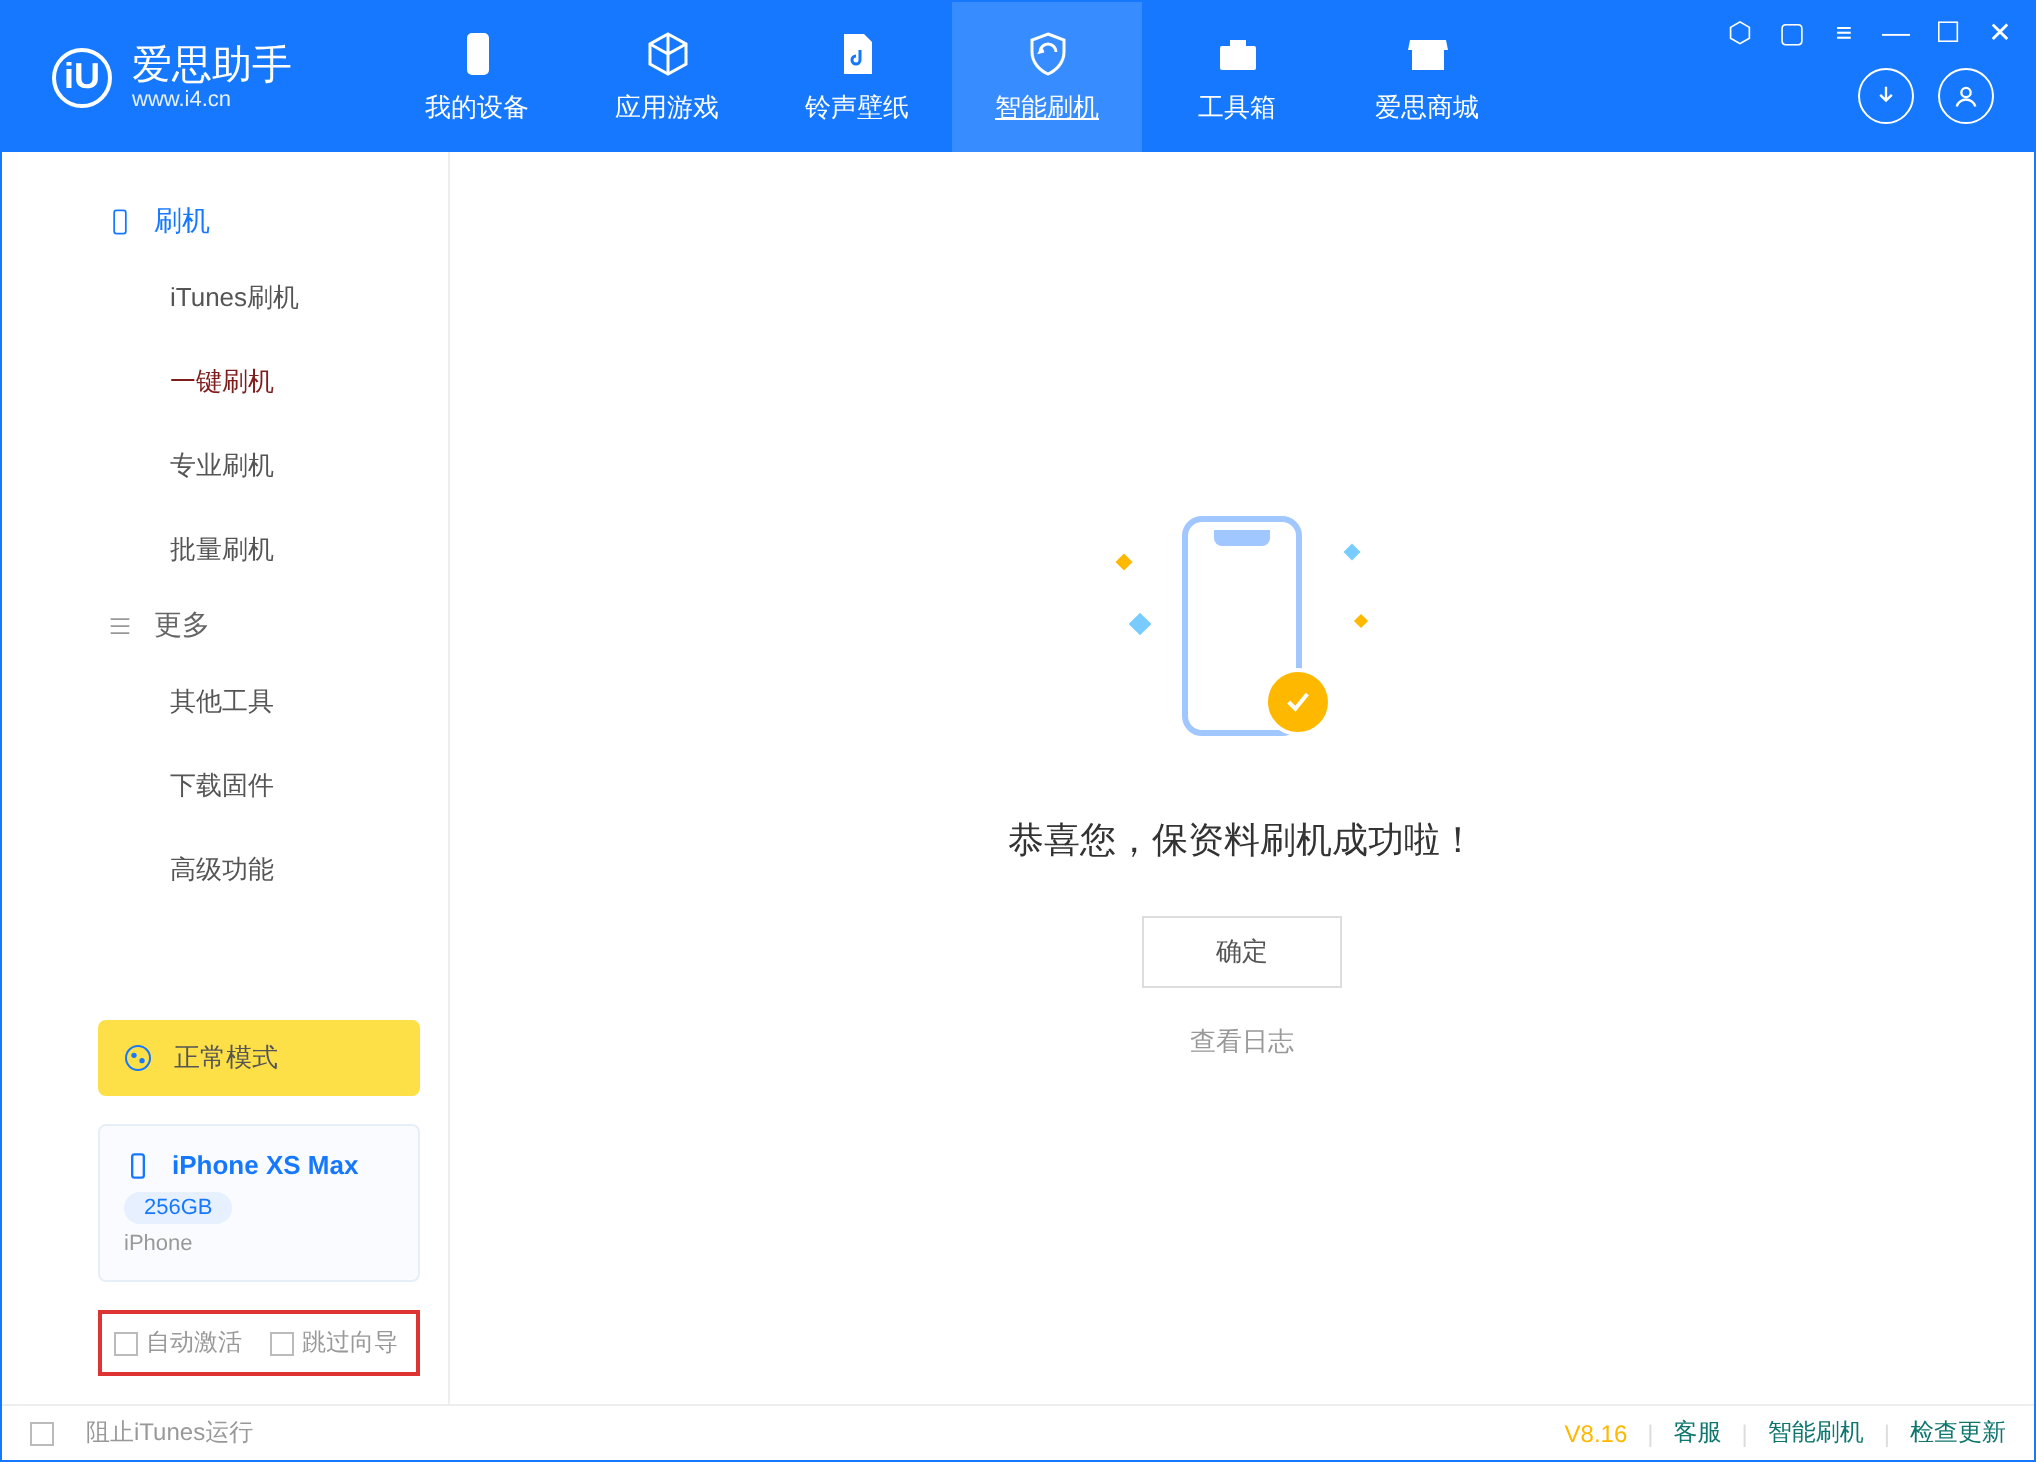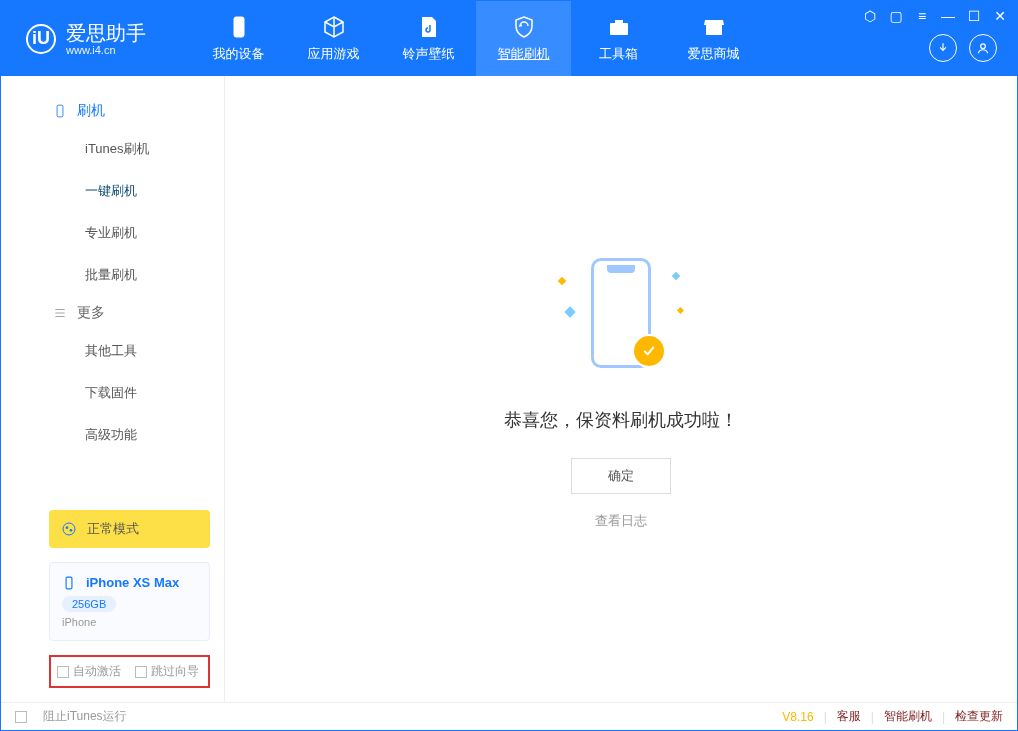--- a/index.html
+++ b/index.html
@@ -19,21 +19,21 @@
 .titlebar-icons span { width: 14px; height: 14px; display: inline-flex; align-items: center; justify-content: center; cursor: pointer; color: #fff; font-size: 14px; line-height: 1; }
 .right-circles { margin-left: auto; display: flex; gap: 12px; padding-right: 20px; align-items: center; align-self: flex-end; margin-bottom: 14px;}
 .circle-icon { width: 28px; height: 28px; border-radius: 50%; border: 1.5px solid #fff; display: flex; align-items: center; justify-content: center; cursor: pointer; }
 .circle-icon svg { width: 14px; height: 14px; fill: none; stroke: #fff; stroke-width: 2; }
 .body { display: flex; height: calc(100% - 75px - 28px); margin-left: 34px; }
 .sidebar { width: 190px; border-right: 1px solid #eee; display: flex; flex-direction: column; padding-top: 18px; }
 .section-title { display: flex; align-items: center; gap: 10px; padding: 8px 18px; font-size: 14px; color: #1578ff; font-weight: 500; }
 .section-title.more { color: #666; }
 .section-title svg { width: 14px; height: 14px; }
 .nav-item { padding: 12px 18px 12px 50px; font-size: 13px; color: #555; cursor: pointer; }
-.nav-item.active { color: #0c4a6e; }
+.nav-item.active { color: #7f1d1d; }
 .spacer { flex: 1; }
 .sidebar-card { margin: 8px 14px; padding: 10px 12px; background: #fde047; border-radius: 4px; display: flex; align-items: center; gap: 10px; color: #555; font-size: 13px; }
 .sidebar-card svg { width: 16px; height: 16px; }
 .device-card { margin: 6px 14px; padding: 12px; border: 1px solid #e6eef7; border-radius: 4px; background: #f9fbfe; }
 .device-head { display: flex; align-items: center; gap: 10px; font-weight: 600; color: #1578ff; }
 .badge { display: inline-block; margin-top: 6px; padding: 2px 10px; border-radius: 10px; background: #e6f0ff; color: #1578ff; font-size: 11px; }
 .badge-sub { font-size: 11px; color: #999; margin-top: 4px; }
 .checkbox-row { margin: 8px 14px 14px; border: 2px solid #d33; padding: 6px 6px; display: flex; gap: 14px; color: #999; font-size: 12px; }
 .check { display: inline-flex; align-items: center; gap: 4px; cursor: pointer; }
 .checkbox { width: 12px; height: 12px; border: 1px solid #bbb; display: inline-block; }
@@ -47,21 +47,21 @@
 .spark.s1 { left: 18px; top: 30px; background: #ffb800; width: 6px; height: 6px; }
 .spark.s2 { left: 25px; top: 60px; background: #78ccff; }
 .spark.s3 { right: 22px; top: 25px; width: 6px; height: 6px; }
 .spark.s4 { right: 18px; top: 60px; background: #ffb800; width: 5px; height: 5px; }
 .msg { font-size: 18px; color: #333; margin-bottom: 26px; }
 .btn { padding: 8px 36px; border: 1px solid #ddd; background: #fff; color: #555; cursor: pointer; font-size: 13px; margin-bottom: 18px; }
 .link { color: #999; font-size: 13px; cursor: pointer; }
 .footer { height: 28px; border-top: 1px solid #eee; display: flex; align-items: center; padding: 0 14px; font-size: 12px; color: #999; }
 .footer-left { display: flex; align-items: center; gap: 16px; cursor: pointer; }
 .footer-right { margin-left: auto; display: flex; align-items: center; gap: 10px; }
-.footer-right a { color: #7f1d1d; cursor: pointer; }
+.footer-right a { color: #0f766e; cursor: pointer; }
 .sep { color: #ddd; }
 .version { color: #ffb800; }
 </style>
 </head>
 <body>
 
 <div class="header">
   <div class="logo">
     <div class="logo-badge">iU</div>
     <div>

